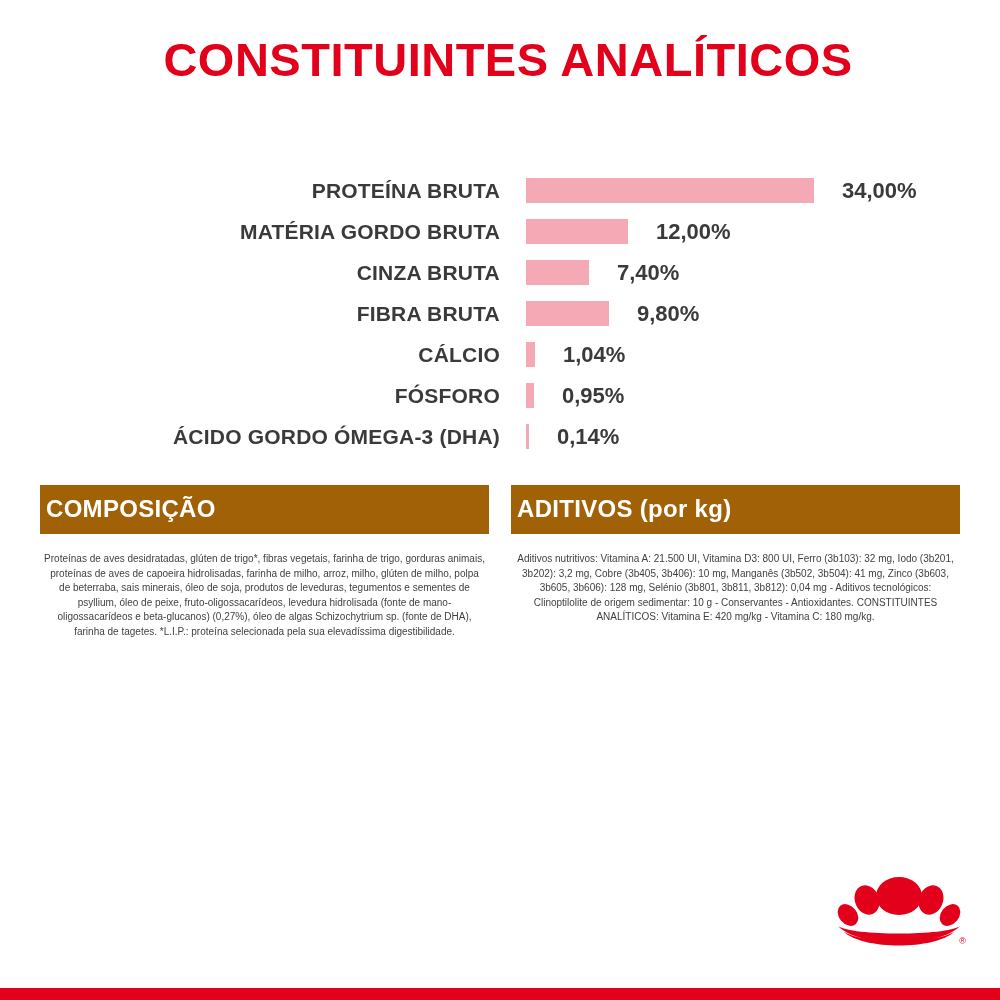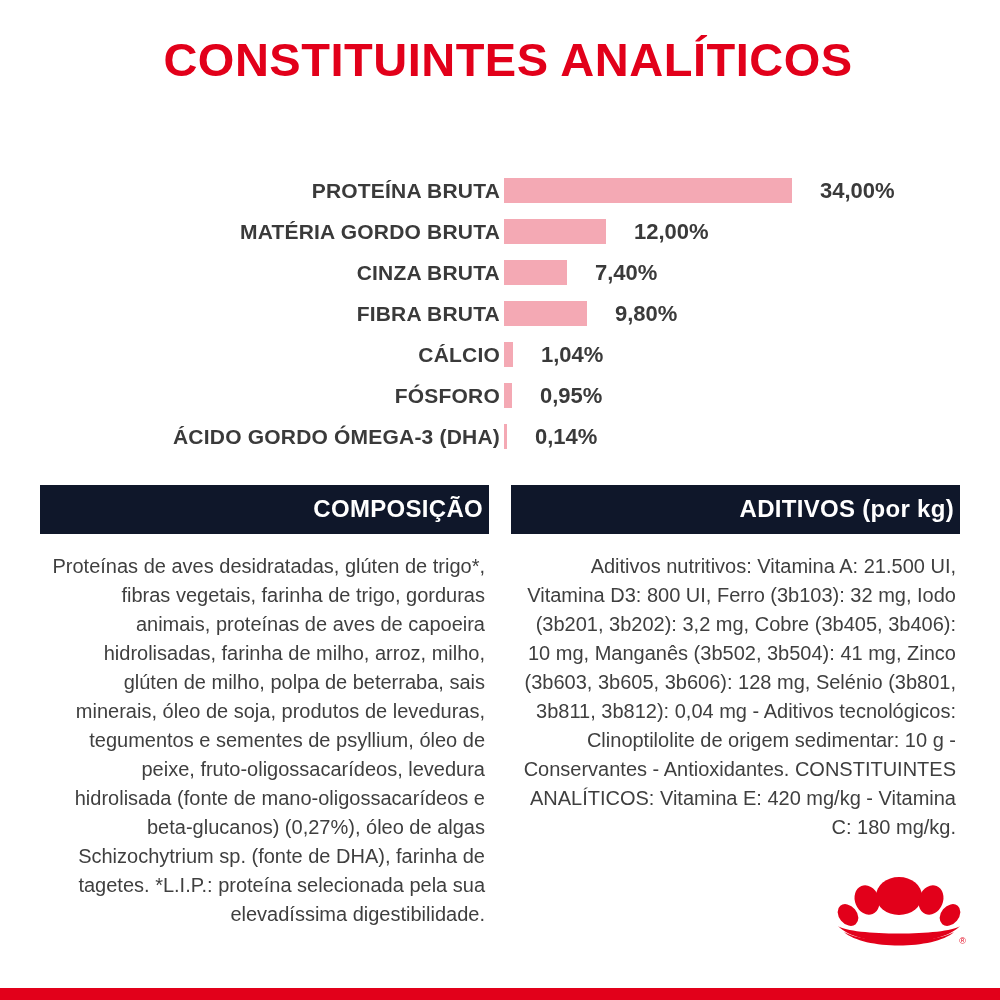--- a/index.html
+++ b/index.html
@@ -36,21 +36,21 @@
   }
   .row {
     display: flex;
     align-items: center;
     height: 31px;
     margin-bottom: 10px;
   }
   .row-label {
     width: 460px;
     text-align: right;
-    padding-right: 4px;
+    padding-right: 26px;
     font-size: 21px;
     font-weight: bold;
     color: #3a3a3a;
     letter-spacing: 0.2px;
     white-space: nowrap;
   }
   .bar-area {
     flex: 1;
     display: flex;
     align-items: center;
@@ -75,34 +75,34 @@
     display: flex;
     margin-top: 33px;
     padding: 0 40px;
     gap: 22px;
   }
   .panel {
     flex: 1 1 0;
     min-width: 0;
   }
   .panel-head {
-    background: #0f172a;
+    background: #a16207;
     color: #ffffff;
     font-size: 24px;
     font-weight: bold;
-    text-align: right;
+    text-align: left;
     padding: 10px 6px 11px 6px;
     letter-spacing: 0.3px;
   }
   .panel-body {
     padding: 18px 4px 0 4px;
-    font-size: 20px;
+    font-size: 10px;
     line-height: 1.45;
     color: #3f3f3f;
-    text-align: right;
+    text-align: center;
   }
 
   
   .logo {
     position: absolute;
     right: 36px;
     bottom: 52px;
     width: 130px;
     height: 78px;
   }

